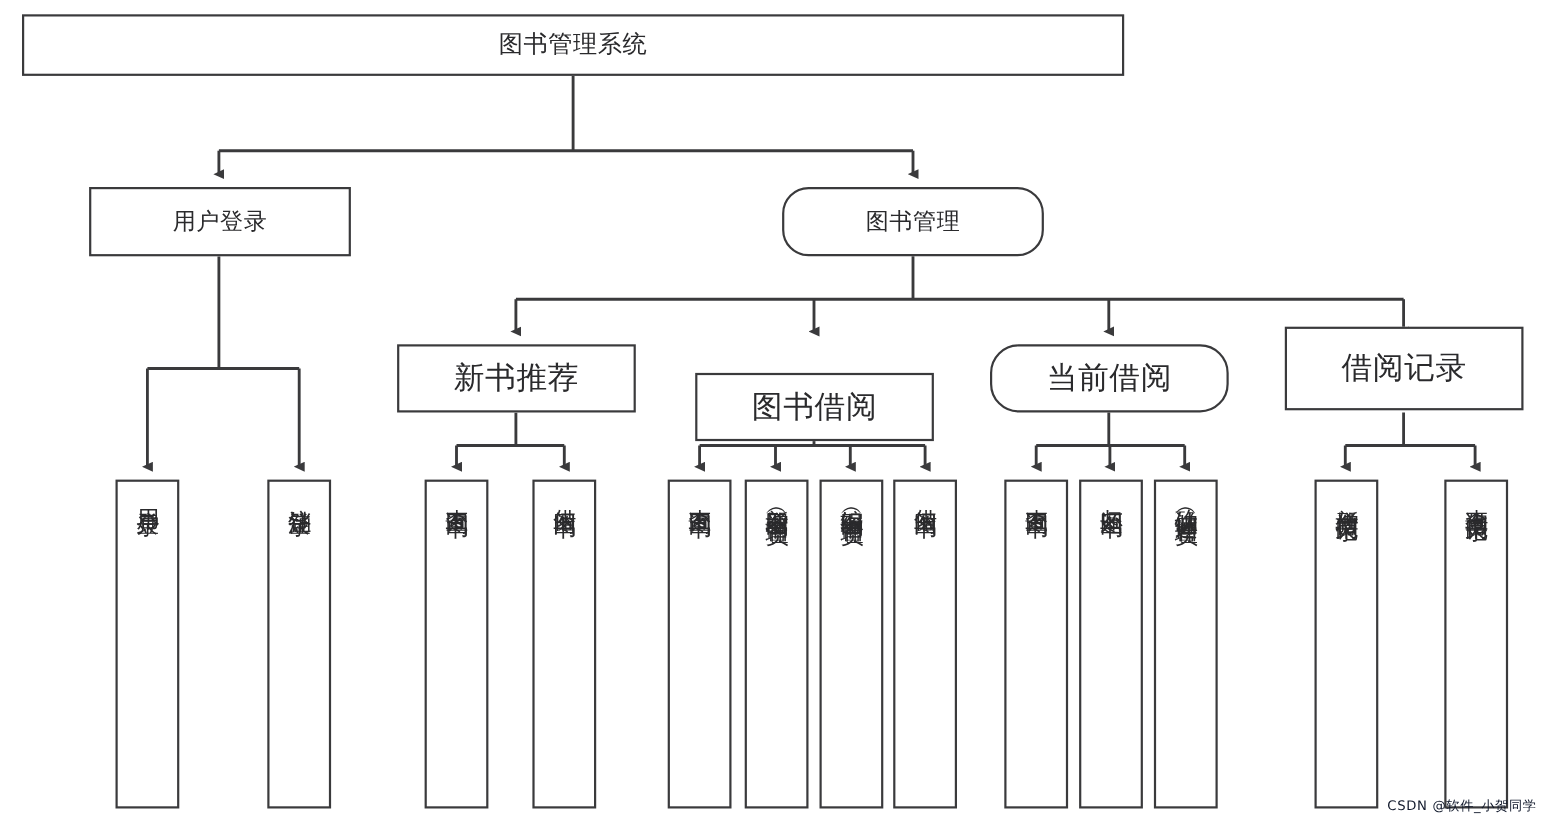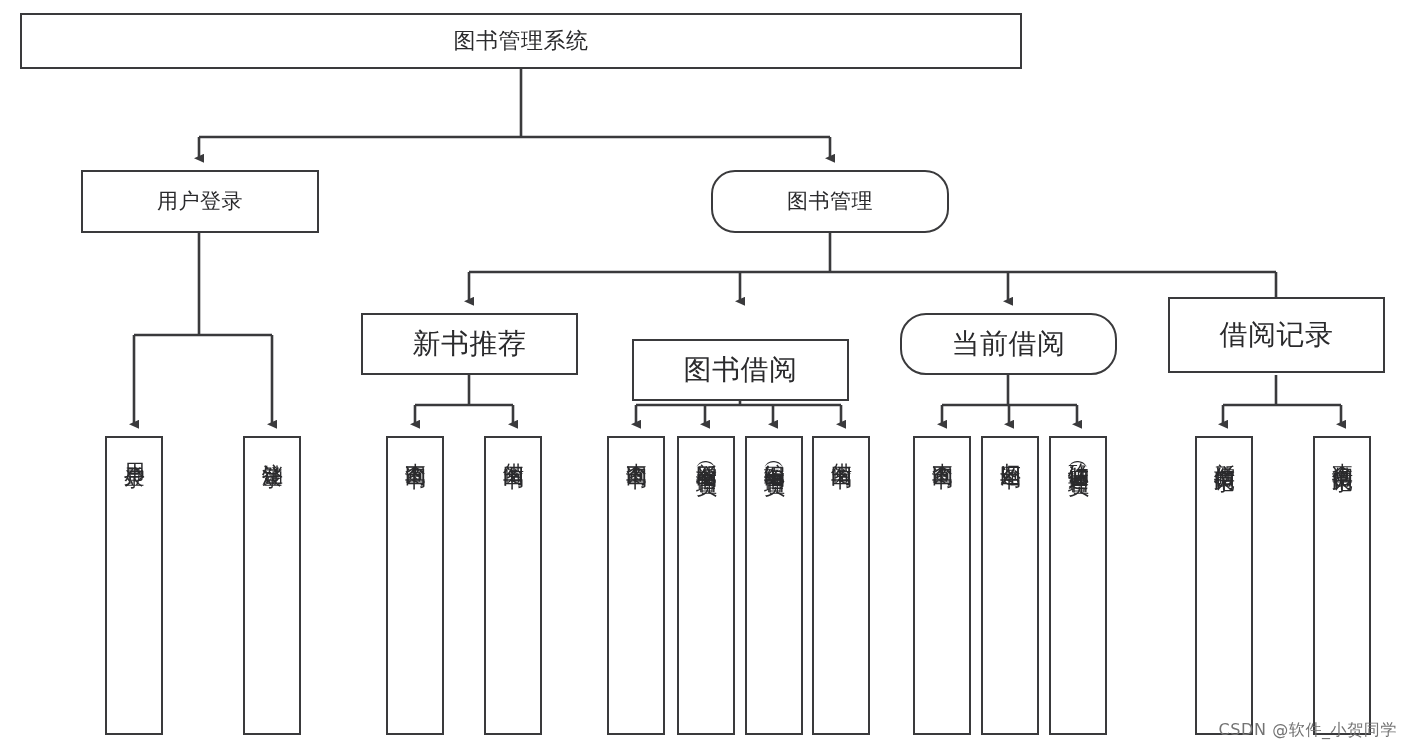--- a/index.html
+++ b/index.html
@@ -62,22 +62,22 @@
     text-orientation: upright;
     font-size: 21px;
     letter-spacing: 2px;
     line-height: 1.0;
     white-space: nowrap;
   }
   #watermark {
     position: absolute;
     right: 8px;
     bottom: 6px;
-    font-size: 16px;
-    color: #737373;
+    font-size: 12px;
+    color: #0f172a;
     letter-spacing: 0.6px;
     z-index: 6;
     white-space: nowrap;
     user-select: none;
   }
 </style>
 </head>
 <body>
 
 <div id="diagram-root">

